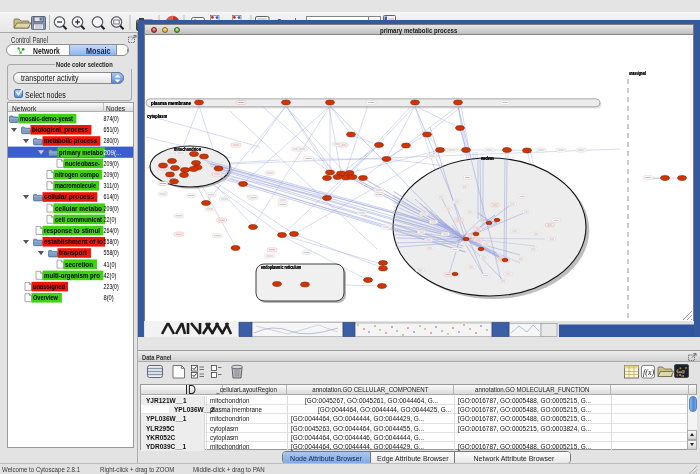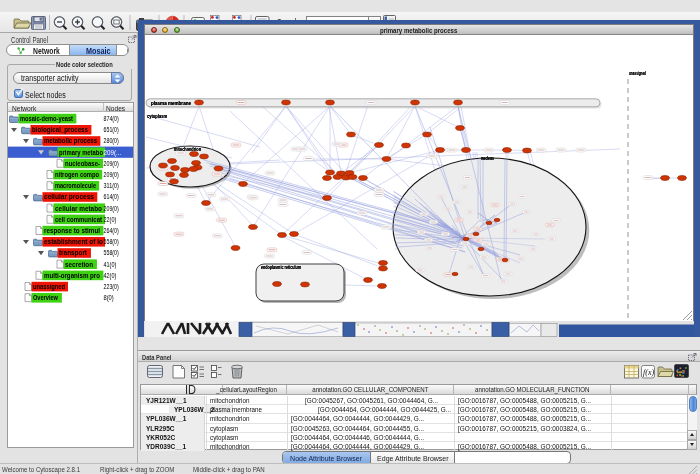--- a/index.html
+++ b/index.html
@@ -915,20 +915,21 @@
         <div class="abs" style="left:546px;top:10px;width:10px;height:55px;background:#f4f4f4;border-left:1px solid #bbb;"></div>
 <div class="abs" style="left:547.5px;top:11px;width:8px;height:16px;border-radius:4px;background:linear-gradient(90deg,#8cb6ee,#4d86da 60%,#79a8e8);border:0.5px solid #5580b8;"></div>
 <div class="abs" style="left:546px;top:45px;width:10px;height:10px;background:linear-gradient(#fafafa,#d2d2d2);border:1px solid #aaa;"></div>
 <div class="abs" style="left:548.5px;top:48px;width:0;height:0;border-left:2.8px solid transparent;border-right:2.8px solid transparent;border-bottom:3.8px solid #222;"></div>
 <div class="abs" style="left:546px;top:55px;width:10px;height:10px;background:linear-gradient(#fafafa,#d2d2d2);border:1px solid #aaa;"></div>
 <div class="abs" style="left:548.5px;top:58px;width:0;height:0;border-left:2.8px solid transparent;border-right:2.8px solid transparent;border-top:3.8px solid #222;"></div>
       </div>
 <div class="abs" style="left:144px;top:101px;width:289px;height:13px;border:1px solid #777;border-radius:4px;background:#fff;overflow:hidden;font-size:7.6px;">
 <div class="abs" style="left:0;top:0;width:88px;height:13px;background:linear-gradient(#a9c7ef,#7aa6e2);border-right:1px solid #777;text-align:center;line-height:13px;color:#0e2250;"><span class="sxc" style="transform:scaleX(0.92);">Node Attribute Browser</span></div>
 <div class="abs" style="left:88px;top:0;width:84px;height:13px;background:linear-gradient(#fdfdfd,#e4e4e4);border-right:1px solid #777;text-align:center;line-height:13px;color:#222;"><span class="sxc" style="transform:scaleX(0.92);">Edge Attribute Browser</span></div>
+<div class="abs" style="left:172px;top:0;width:117px;height:13px;background:linear-gradient(#fdfdfd,#e4e4e4);text-align:center;line-height:13px;color:#222;"><span class="sxc" style="transform:scaleX(0.92);">Network Attribute Browser</span></div>
 </div>
 </div>
 <div class="abs" style="left:0;top:463px;width:700px;height:11px;background:#e2e2e2;border-top:1px solid #bdbdbd;font-size:6.8px;color:#3a3a3a;">
 <span class="abs" style="left:2px;top:2px;"><span class="sx" style="transform:scaleX(0.9);">Welcome to Cytoscape 2.8.1</span></span>
 <span class="abs" style="left:100px;top:2px;"><span class="sx" style="transform:scaleX(0.9);">Right-click + drag to ZOOM</span></span>
 <span class="abs" style="left:193px;top:2px;"><span class="sx" style="transform:scaleX(0.9);">Middle-click + drag to PAN</span></span>
 <svg class="abs" style="left:688px;top:1px;" width="10" height="10">
         <path d="M9 1 L1 9 M9 4.5 L4.5 9 M9 8 L8 9" stroke="#aaa" stroke-width="1"></path>
       </svg>
 </div>

